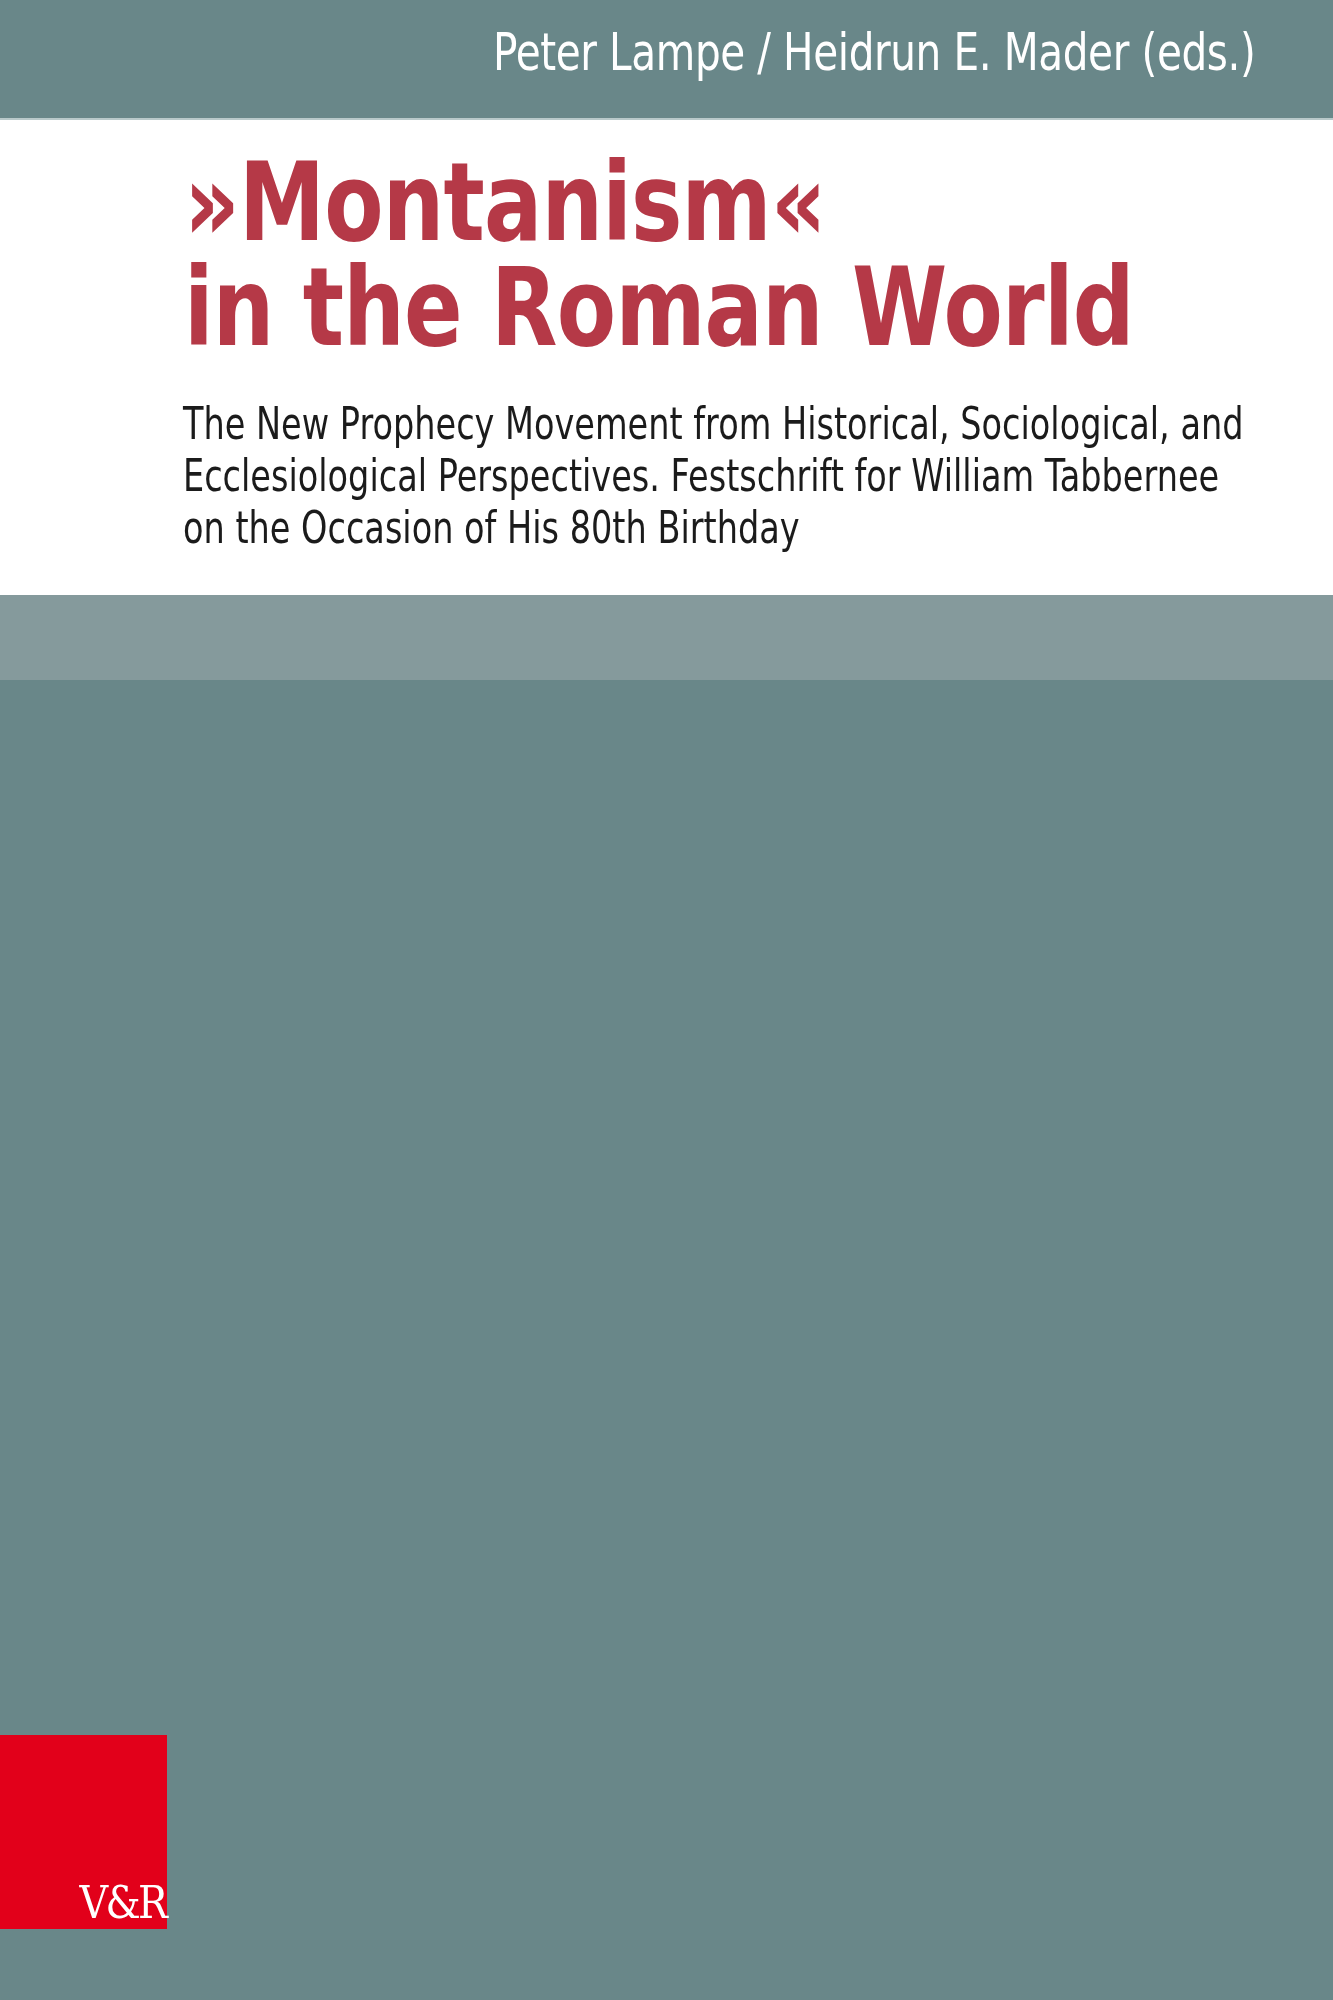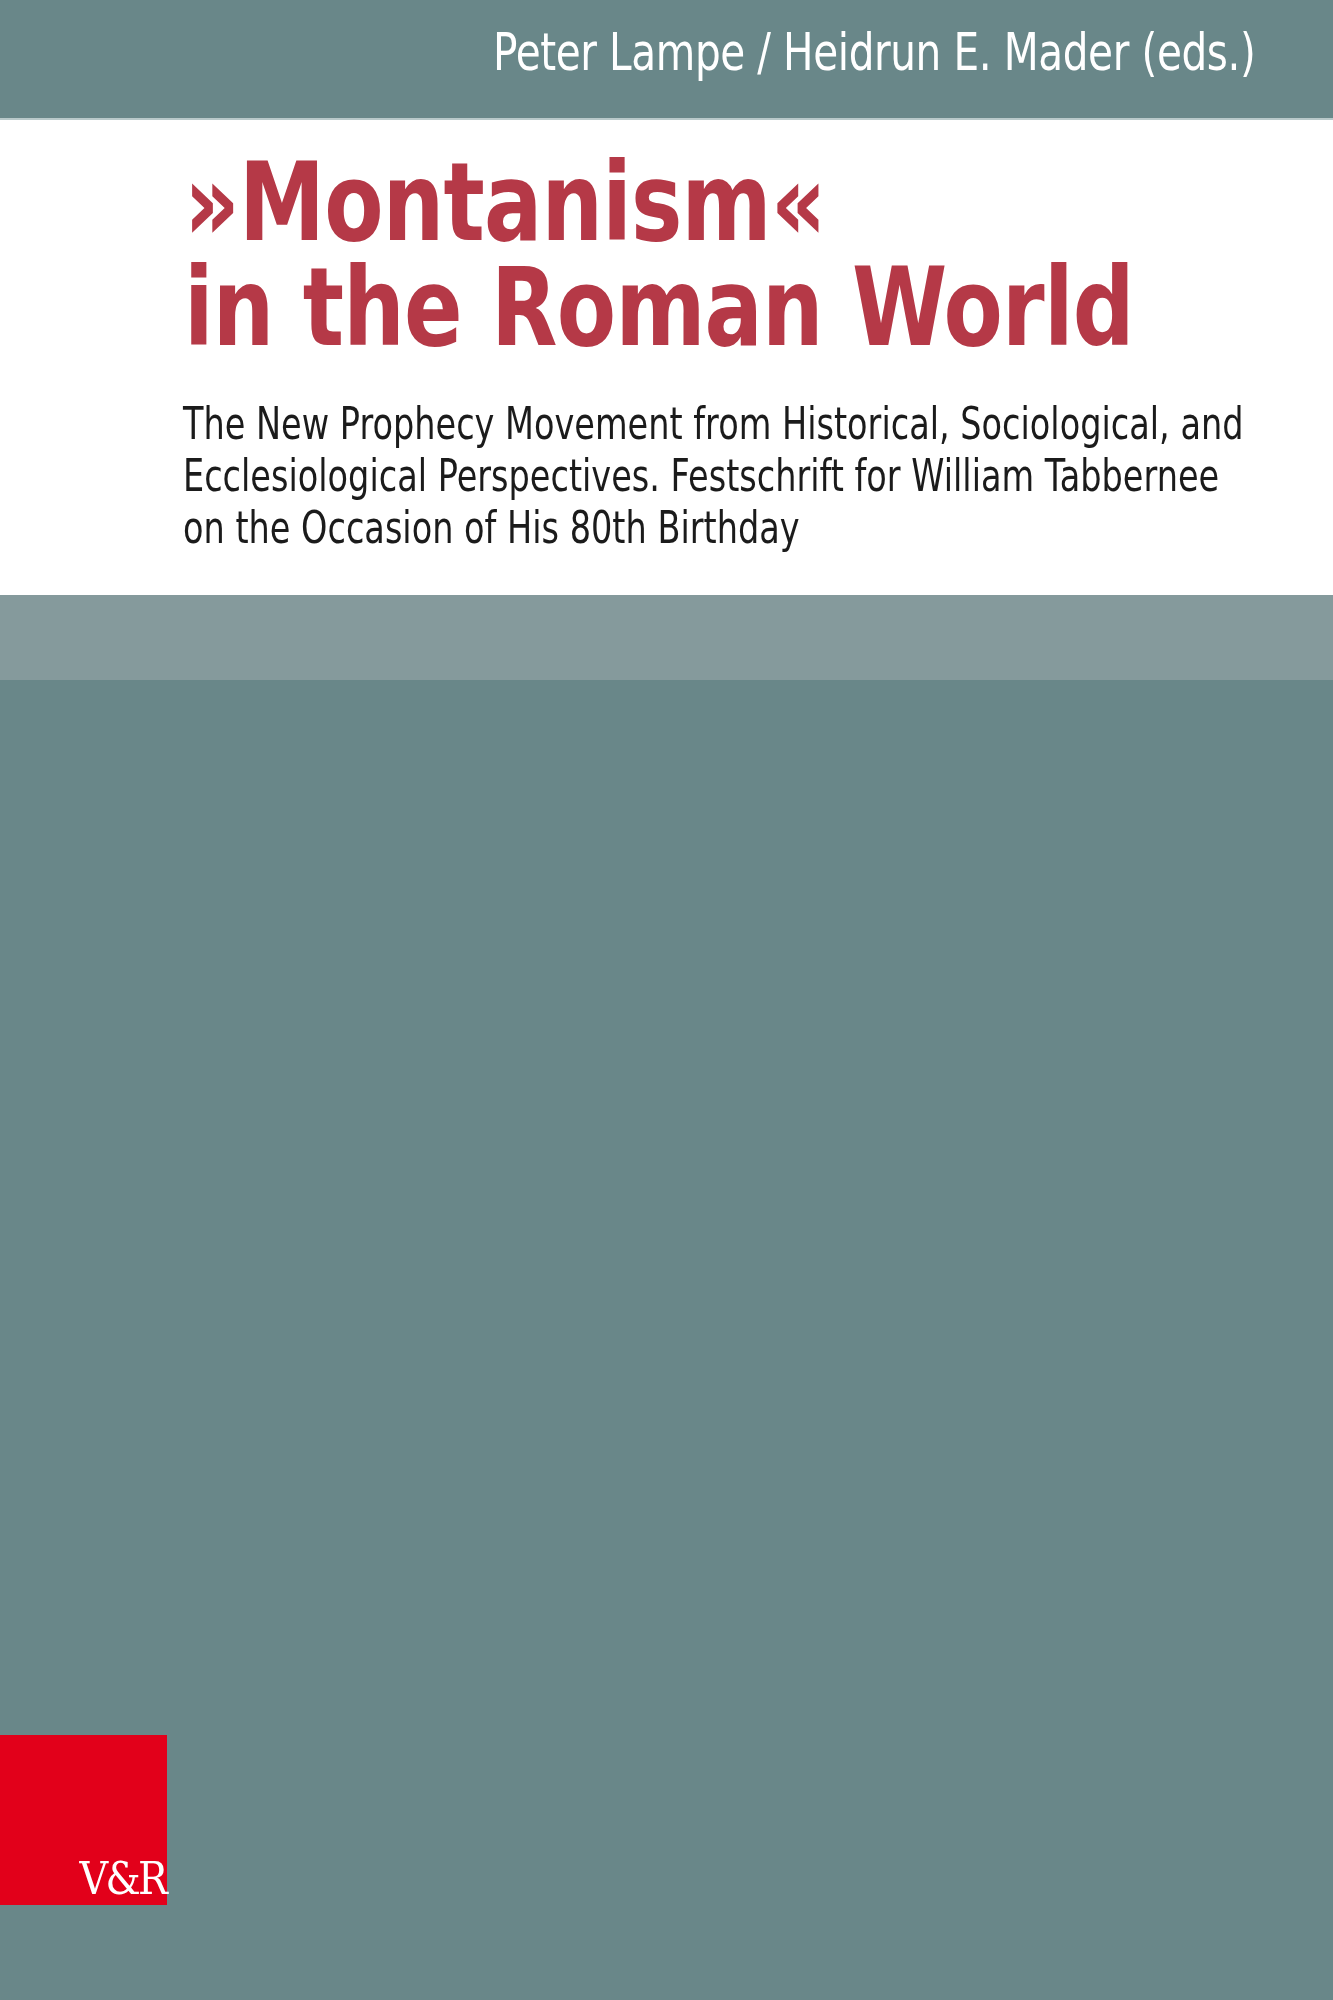--- a/index.html
+++ b/index.html
@@ -6,21 +6,21 @@
   body { width:1333px; height:2000px; position:relative; overflow:hidden; background:#698789; font-family:"DejaVu Sans", sans-serif; }
   .top-band { position:absolute; left:0; top:0; width:1333px; height:118px; background:#698789; }
   .authors { position:absolute; right:78px; top:22px; color:#ffffff; font-size:52px; line-height:60px; white-space:nowrap; transform:scaleX(0.78); transform-origin:right top; letter-spacing:-0.5px; }
   .white-panel { position:absolute; left:0; top:118px; width:1333px; height:477px; background:#ffffff; border-top:2px solid #b9c9ca; box-sizing:border-box; }
   .title { position:absolute; left:184px; top:150px; color:#b53947; font-weight:bold; font-size:108px; line-height:105px; white-space:nowrap; transform:scaleX(0.80); transform-origin:left top; letter-spacing:-1px; }
   .title div { display:block; }
   .subtitle { position:absolute; left:183px; top:398px; color:#1b1b1b; font-size:45px; line-height:52px; white-space:nowrap; transform:scaleX(0.745); transform-origin:left top; }
   .subtitle div { display:block; }
   .light-band { position:absolute; left:0; top:595px; width:1333px; height:85px; background:#859a9c; }
   .main-area { position:absolute; left:0; top:680px; width:1333px; height:1320px; background:#698789; }
-  .logo { position:absolute; left:0; top:1735px; width:167px; height:170px; background:#e2001a; }
+  .logo { position:absolute; left:0; top:1735px; width:167px; height:194px; background:#e2001a; }
   .logo-text { position:absolute; right:2px; bottom:4px; color:#ffffff; font-family:"DejaVu Serif", serif; font-size:44px; line-height:44px; letter-spacing:-3px; transform:scaleX(0.9); transform-origin:right bottom; }
 </style>
 </head>
 <body>
 
 <div class="top-band">
   <div class="authors">Peter Lampe / Heidrun E. Mader (eds.)</div>
 </div>
 
 <div class="white-panel"></div>

